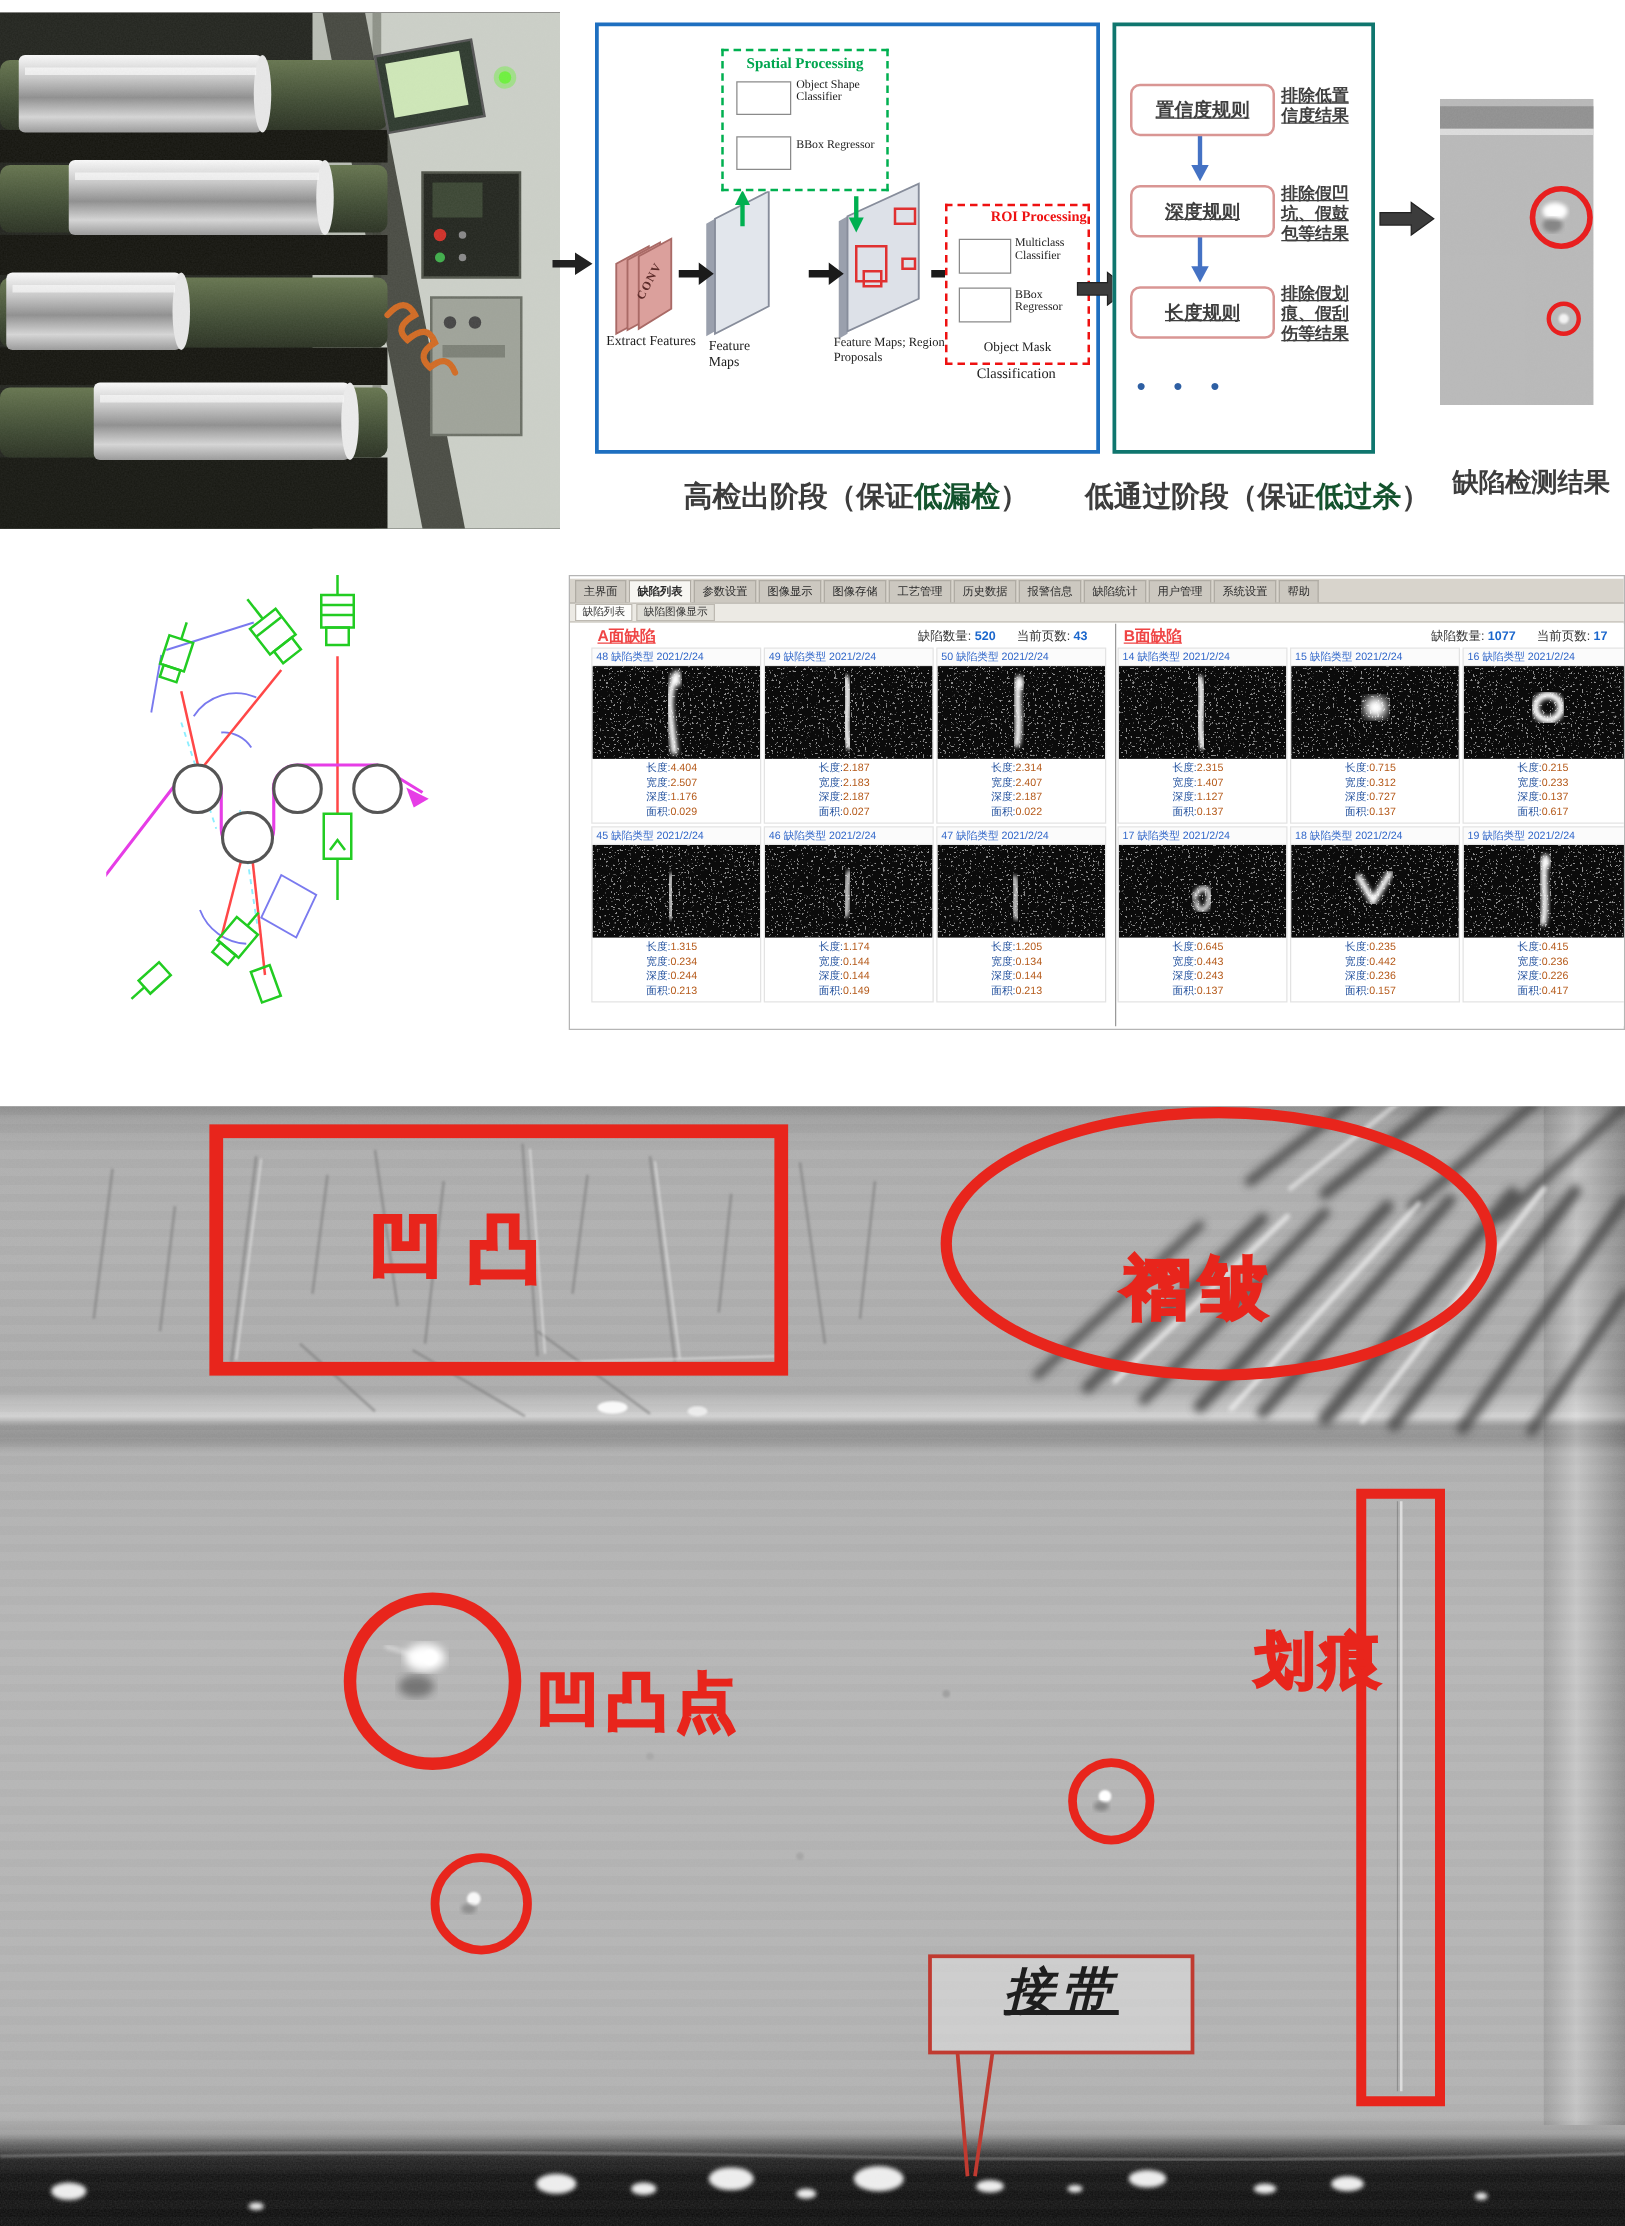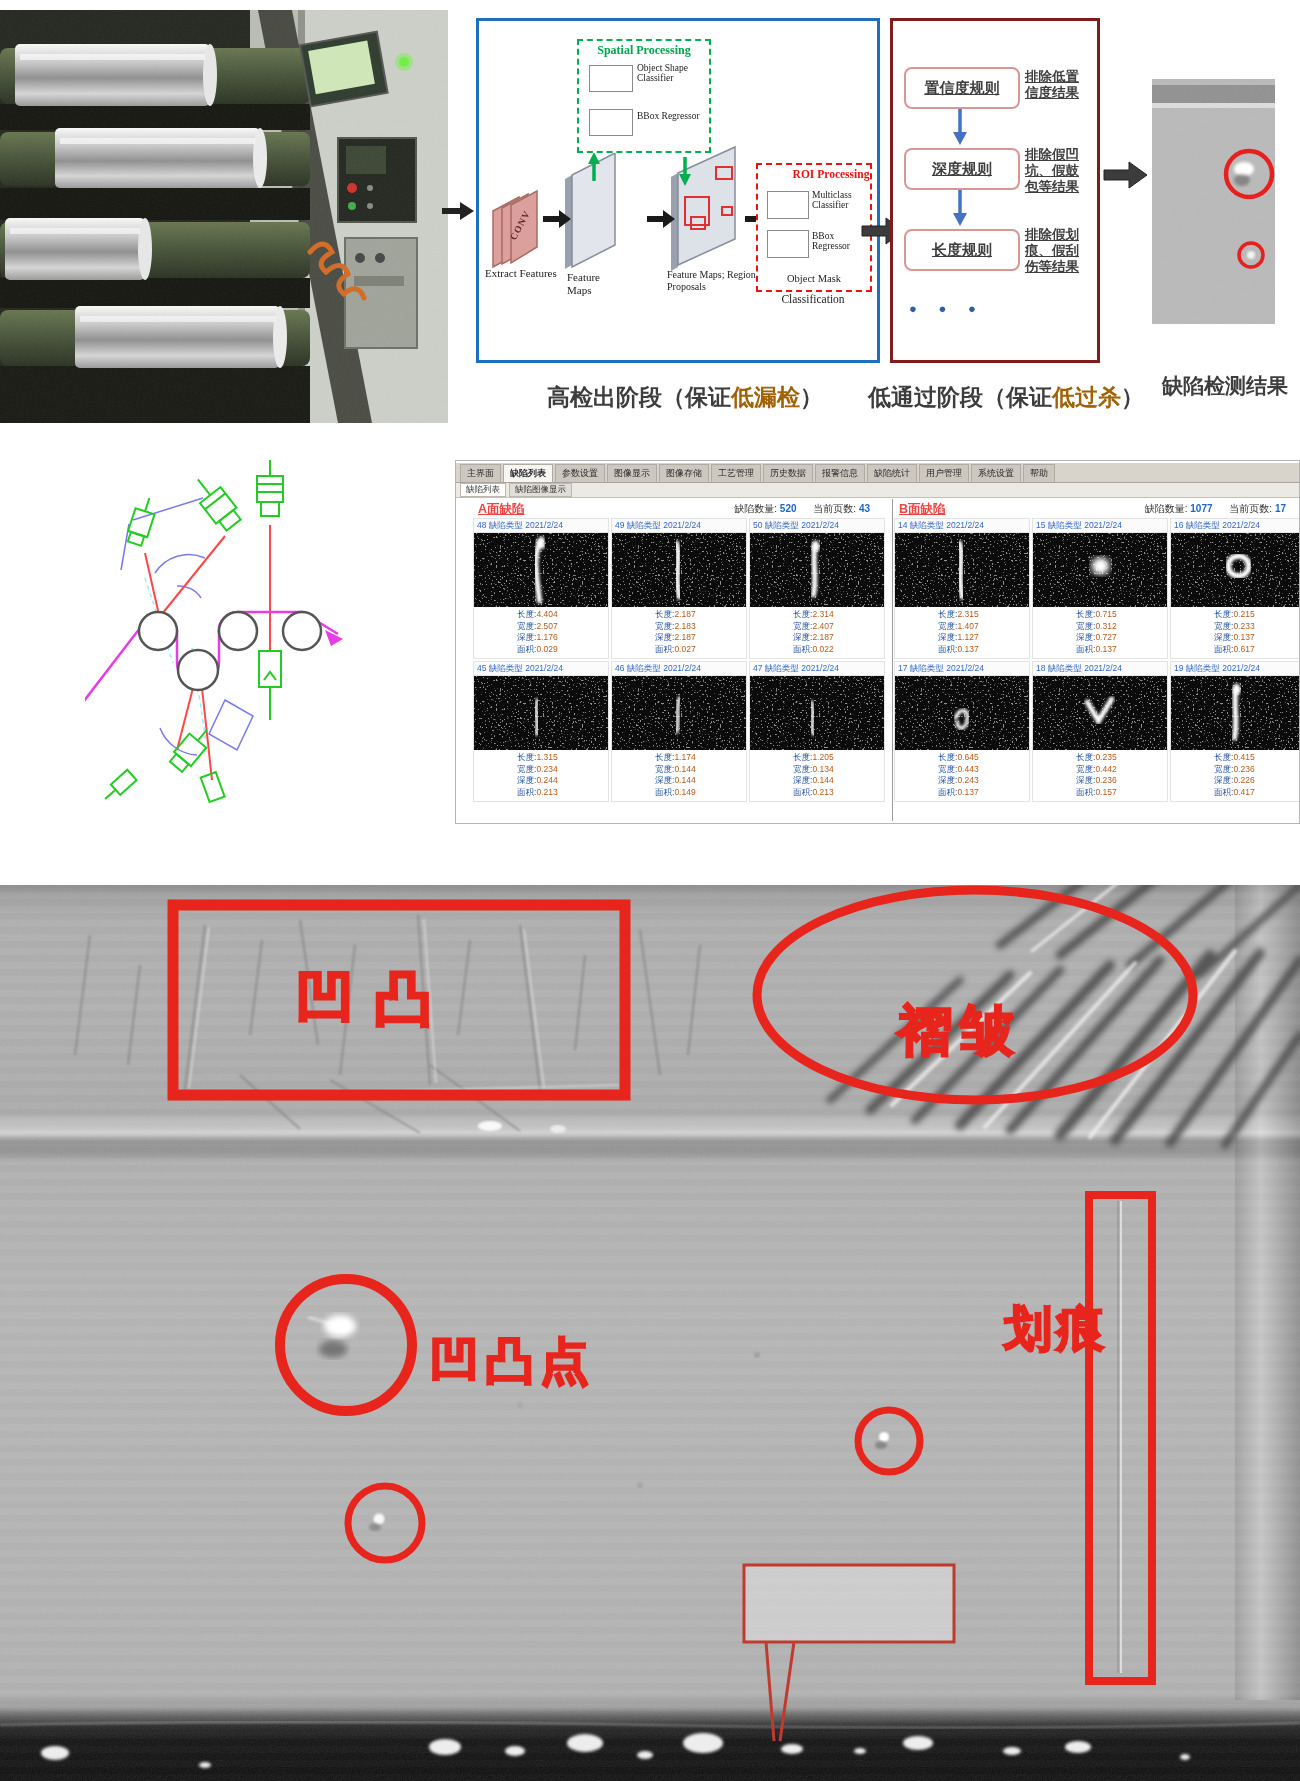--- a/index.html
+++ b/index.html
@@ -3,21 +3,21 @@
 <meta charset="utf-8">
 <style>
   html,body{margin:0;padding:0;}
   body{width:1300px;height:1781px;position:relative;background:#ffffff;overflow:hidden;
        font-family:"Liberation Sans",sans-serif;}
   .abs{position:absolute;}
   
   .photo{left:0;top:10px;width:448px;height:413px;overflow:hidden;background:#23251f;}
   
   .flow1{left:476px;top:18px;width:404px;height:345px;border:3px solid #1e6fc0;background:#fff;box-sizing:border-box;}
-  .flow2{left:890px;top:18px;width:210px;height:345px;border:3px solid #7f1d1d;background:#fff;box-sizing:border-box;}
+  .flow2{left:890px;top:18px;width:210px;height:345px;border:3px solid #0f766e;background:#fff;box-sizing:border-box;}
   .sp-box{left:98px;top:18px;width:130px;height:110px;border:2px dashed #00b050;background:#fff;}
   .sp-title{left:0;top:2px;width:100%;text-align:center;font:700 12px "Liberation Serif",serif;color:#00a64f;}
   .wbox{width:42px;height:25px;border:1.5px solid #8a8a8a;background:#fff;position:absolute;left:10px;}
   .sp-lbl{position:absolute;left:58px;width:66px;font:400 9.5px "Liberation Serif",serif;color:#222;line-height:1.1;}
   .roi-box{left:277px;top:142px;width:112px;height:125px;border:2px dashed #ee1111;background:#fff;}
   .roi-title{left:17px;top:3px;width:100%;text-align:center;font:700 11.5px "Liberation Serif",serif;color:#ee1111;}
   .roi-wbox{width:40px;height:26px;border:1.5px solid #8a8a8a;background:#fff;position:absolute;left:9px;}
   .roi-lbl{position:absolute;left:54px;width:56px;font:400 9.5px "Liberation Serif",serif;color:#222;line-height:1.1;}
   .mask-lbl{position:absolute;left:0;bottom:6px;width:100%;text-align:center;font:400 10.5px "Liberation Serif",serif;color:#222;}
   .slab-lbl{position:absolute;font:400 11px "Liberation Serif",serif;color:#1c1c1c;line-height:1.15;}
@@ -27,21 +27,21 @@
   .rule-box{position:absolute;left:11px;width:112px;height:38px;border:2px solid #d99694;border-radius:8px;background:#fff;
             display:flex;align-items:center;justify-content:center;
             font:700 15px "Liberation Serif",serif;color:#3f3f3f;text-decoration:underline;}
   .rule-note{position:absolute;left:132px;width:64px;font:700 13.5px "Liberation Serif",serif;color:#3f3f3f;
              text-decoration:underline;line-height:1.2;}
   .dots{position:absolute;left:16px;top:280px;width:120px;font:700 13px "Liberation Sans",sans-serif;color:#2e5fa3;letter-spacing:9px;}
   
   .caption{font:700 23px "Liberation Serif",serif;color:#3d3d3d;text-align:center;}
   .cap1{left:520px;top:382px;width:330px;}
   .cap2{left:856px;top:382px;width:300px;}
-  .caption .red{color:#a16207;}
+  .caption .red{color:#14532d;}
   .result-cap{left:1143px;top:372px;width:164px;text-align:center;font:700 21px "Liberation Serif",serif;color:#3d3d3d;}
   .result{left:1152px;top:79px;width:123px;height:245px;overflow:hidden;}
   
   .ui{left:455px;top:460px;width:845px;height:364px;background:#fff;border:1px solid #b5b5b5;box-sizing:border-box;overflow:hidden;}
   .tabbar{position:absolute;left:0;top:2px;width:845px;height:20px;background:#d8d4cc;border-bottom:1px solid #a9a59d;
           display:flex;align-items:flex-end;padding-left:4px;box-sizing:border-box;}
   .tab{font-size:9px;color:#2b2b2b;background:#ccc8c0;border:1px solid #b0aca4;border-bottom:none;
        padding:2px 6px 2px 6px;margin-right:2px;white-space:nowrap;}
   .tab.on{background:#f7f6f2;font-weight:700;}
   .subtabs{position:absolute;left:0;top:22px;width:845px;height:15px;background:#eceae4;border-bottom:1px solid #c4c0b8;
@@ -714,13 +714,14 @@
       <rect x="1089" y="310" width="63" height="486" stroke-width="8"></rect>
     </g>
     <rect x="744" y="680" width="210" height="77" fill="#e2e2e2" fill-opacity="0.55" stroke="#c03a30" stroke-width="3"></rect>
     <path d="M766,757 L774,856" stroke="#c03a30" stroke-width="3" fill="none"></path>
     <path d="M794,757 L780,856" stroke="#c03a30" stroke-width="3" fill="none"></path>
   </svg>
   <div class="outtext lbl-bump">凹凸</div>
   <div class="outtext lbl-wrinkle">褶皱</div>
   <div class="outtext lbl-bumppoint">凹凸点</div>
   <div class="outtext lbl-scratch">划痕</div>
+  <div class="lbl-splice abs">接带</div>
 </div>
 
 </body></html>

